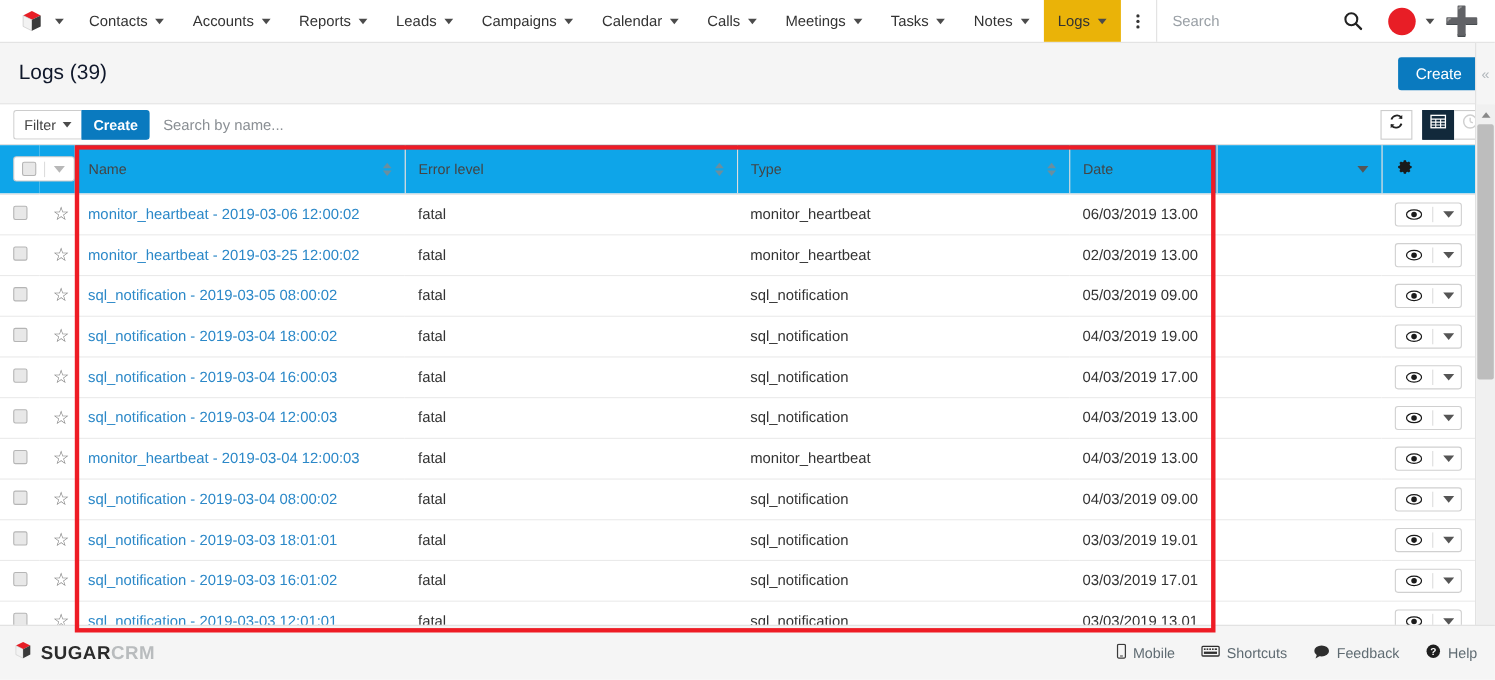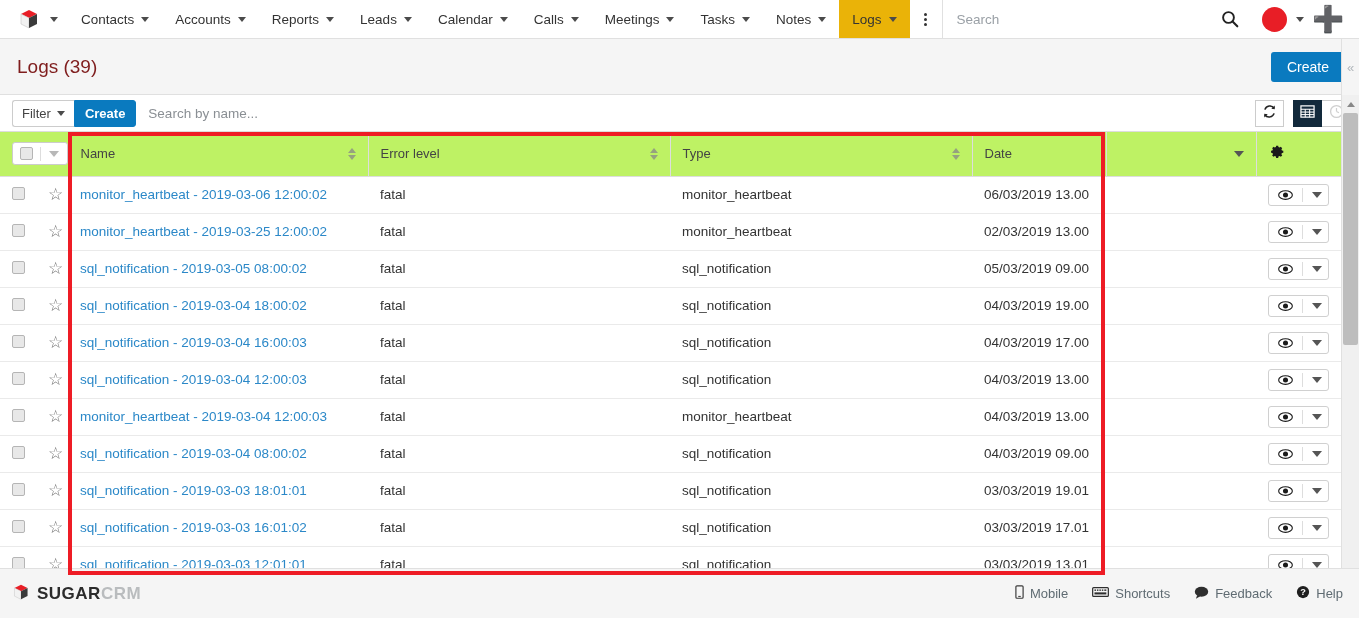--- a/index.html
+++ b/index.html
@@ -74,21 +74,21 @@
   .plus-btn { font-size: 26px; line-height: 1; color: #222; cursor: pointer; font-weight: bold; }
 
   
   .pagehead {
     height: 56px;
     background: #f5f5f5;
     border-bottom: 1px solid #e0e0e0;
     display: flex; align-items: center; justify-content: space-between;
     padding: 0 14px 0 17px;
   }
-  .page-title { font-size: 19px; color: #7f1d1d; font-weight: normal; }
+  .page-title { font-size: 19px; color: #0f172a; font-weight: normal; }
   .btn-create-primary {
     background: #0a7abf;
     color: #fff;
     border: none;
     border-radius: 3px;
     font-size: 14px;
     font-family: "Liberation Sans", sans-serif;
     padding: 7px 16px;
     cursor: pointer;
   }
@@ -144,21 +144,21 @@
     cursor: pointer;
   }
   .fb-btn + .fb-btn { border-left: none; }
   .fb-btn.dark { background: #12293b; border-color: #12293b; }
   .fb-gap { width: 9px; }
 
   
   .tablewrap { position: relative; height: 383px; background: #fff; }
   table.listview { width: 1341px; border-collapse: collapse; table-layout: fixed; }
   table.listview th {
-    background: #bef264;
+    background: #0ea5e9;
     border-bottom: 1px solid #ddd;
     font-size: 13px;
     font-weight: normal;
     color: #444;
     text-align: left;
     height: 44px;
     padding: 0 12px;
     vertical-align: middle;
   }
   th.c-chk { width: 36px; padding: 0 0 0 12px; }
@@ -329,20 +329,24 @@
       <div class="navtab">
         <span>Accounts</span>
         <span class="caret-dn"></span>
       </div>
       <div class="navtab">
         <span>Reports</span>
         <span class="caret-dn"></span>
       </div>
       <div class="navtab">
         <span>Leads</span>
+        <span class="caret-dn"></span>
+      </div>
+      <div class="navtab">
+        <span>Campaigns</span>
         <span class="caret-dn"></span>
       </div>
       <div class="navtab">
         <span>Calendar</span>
         <span class="caret-dn"></span>
       </div>
       <div class="navtab">
         <span>Calls</span>
         <span class="caret-dn"></span>
       </div>

